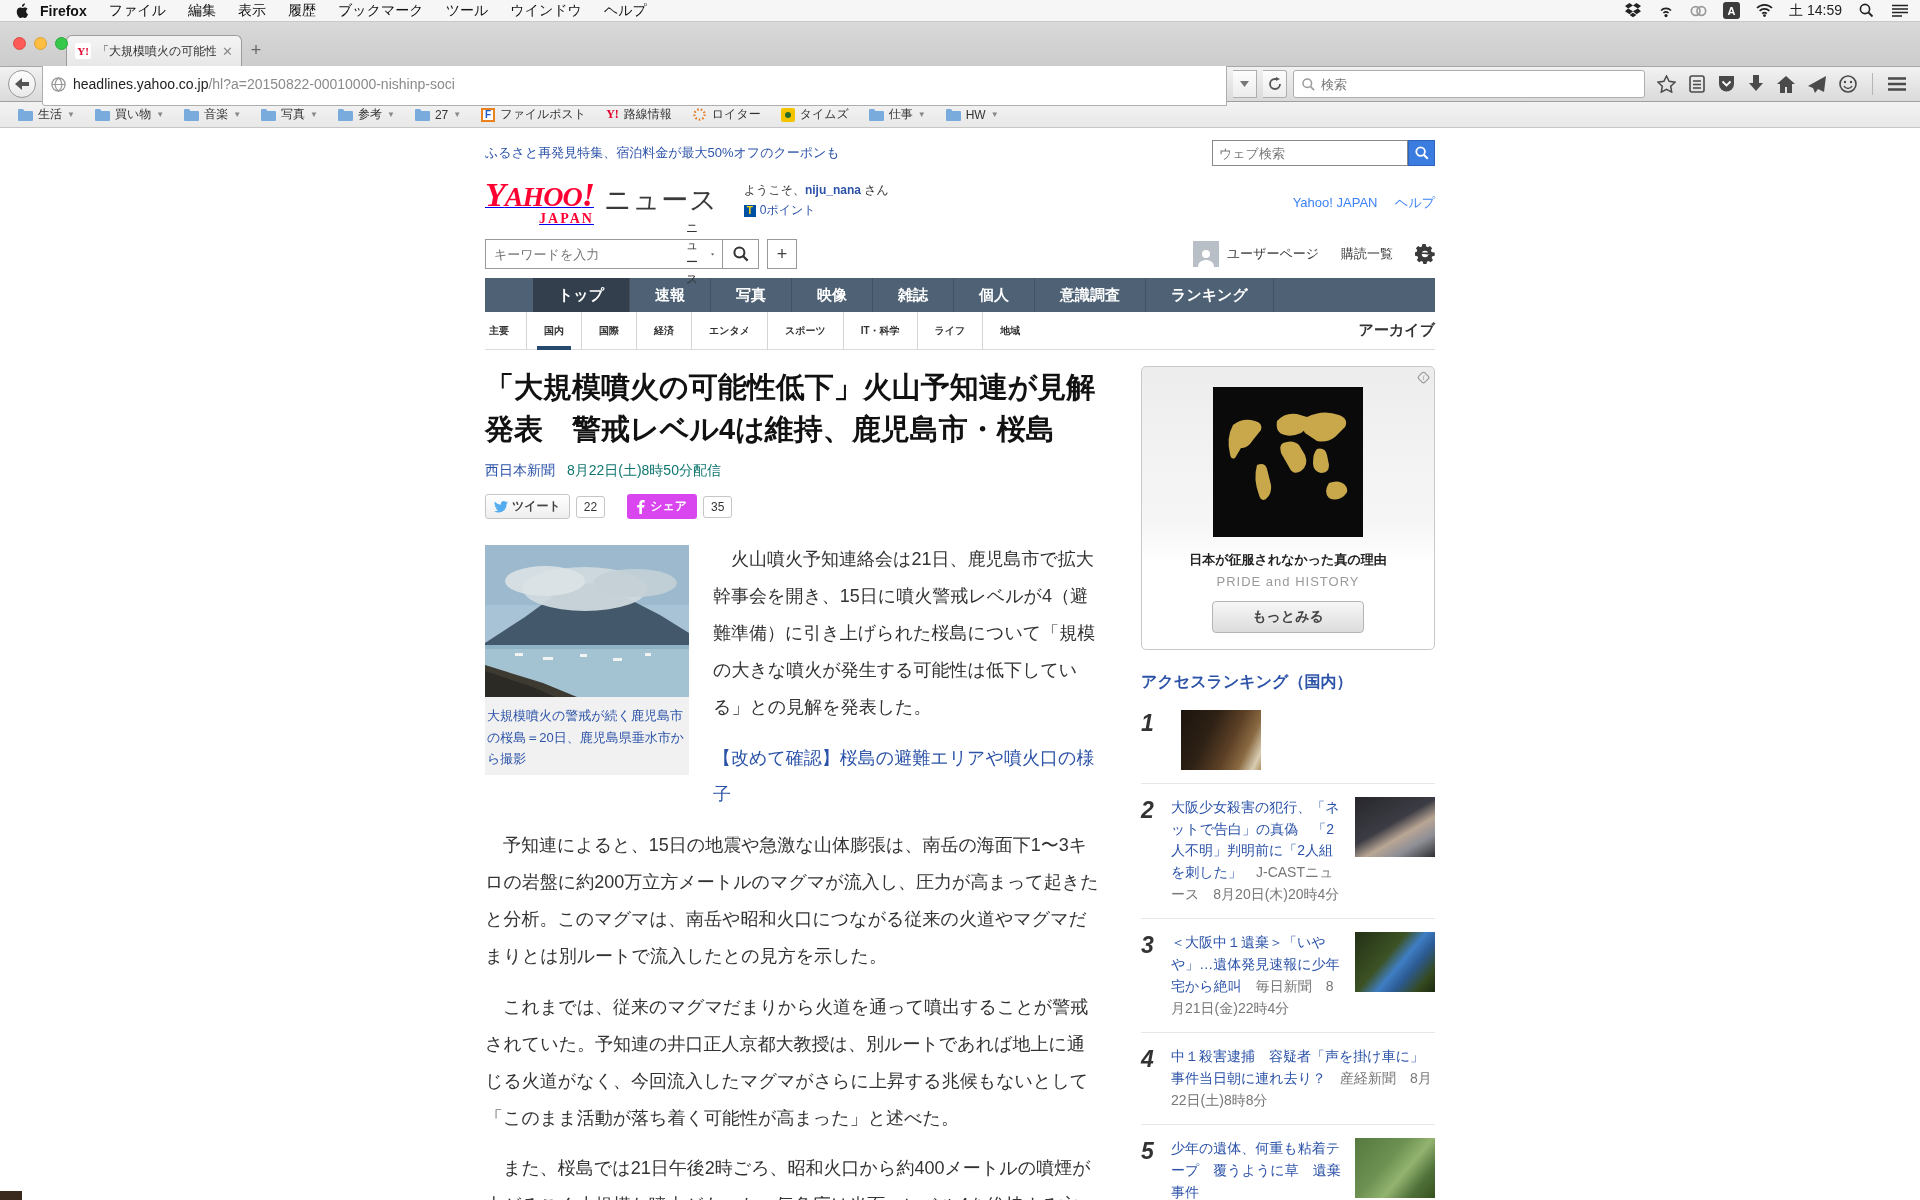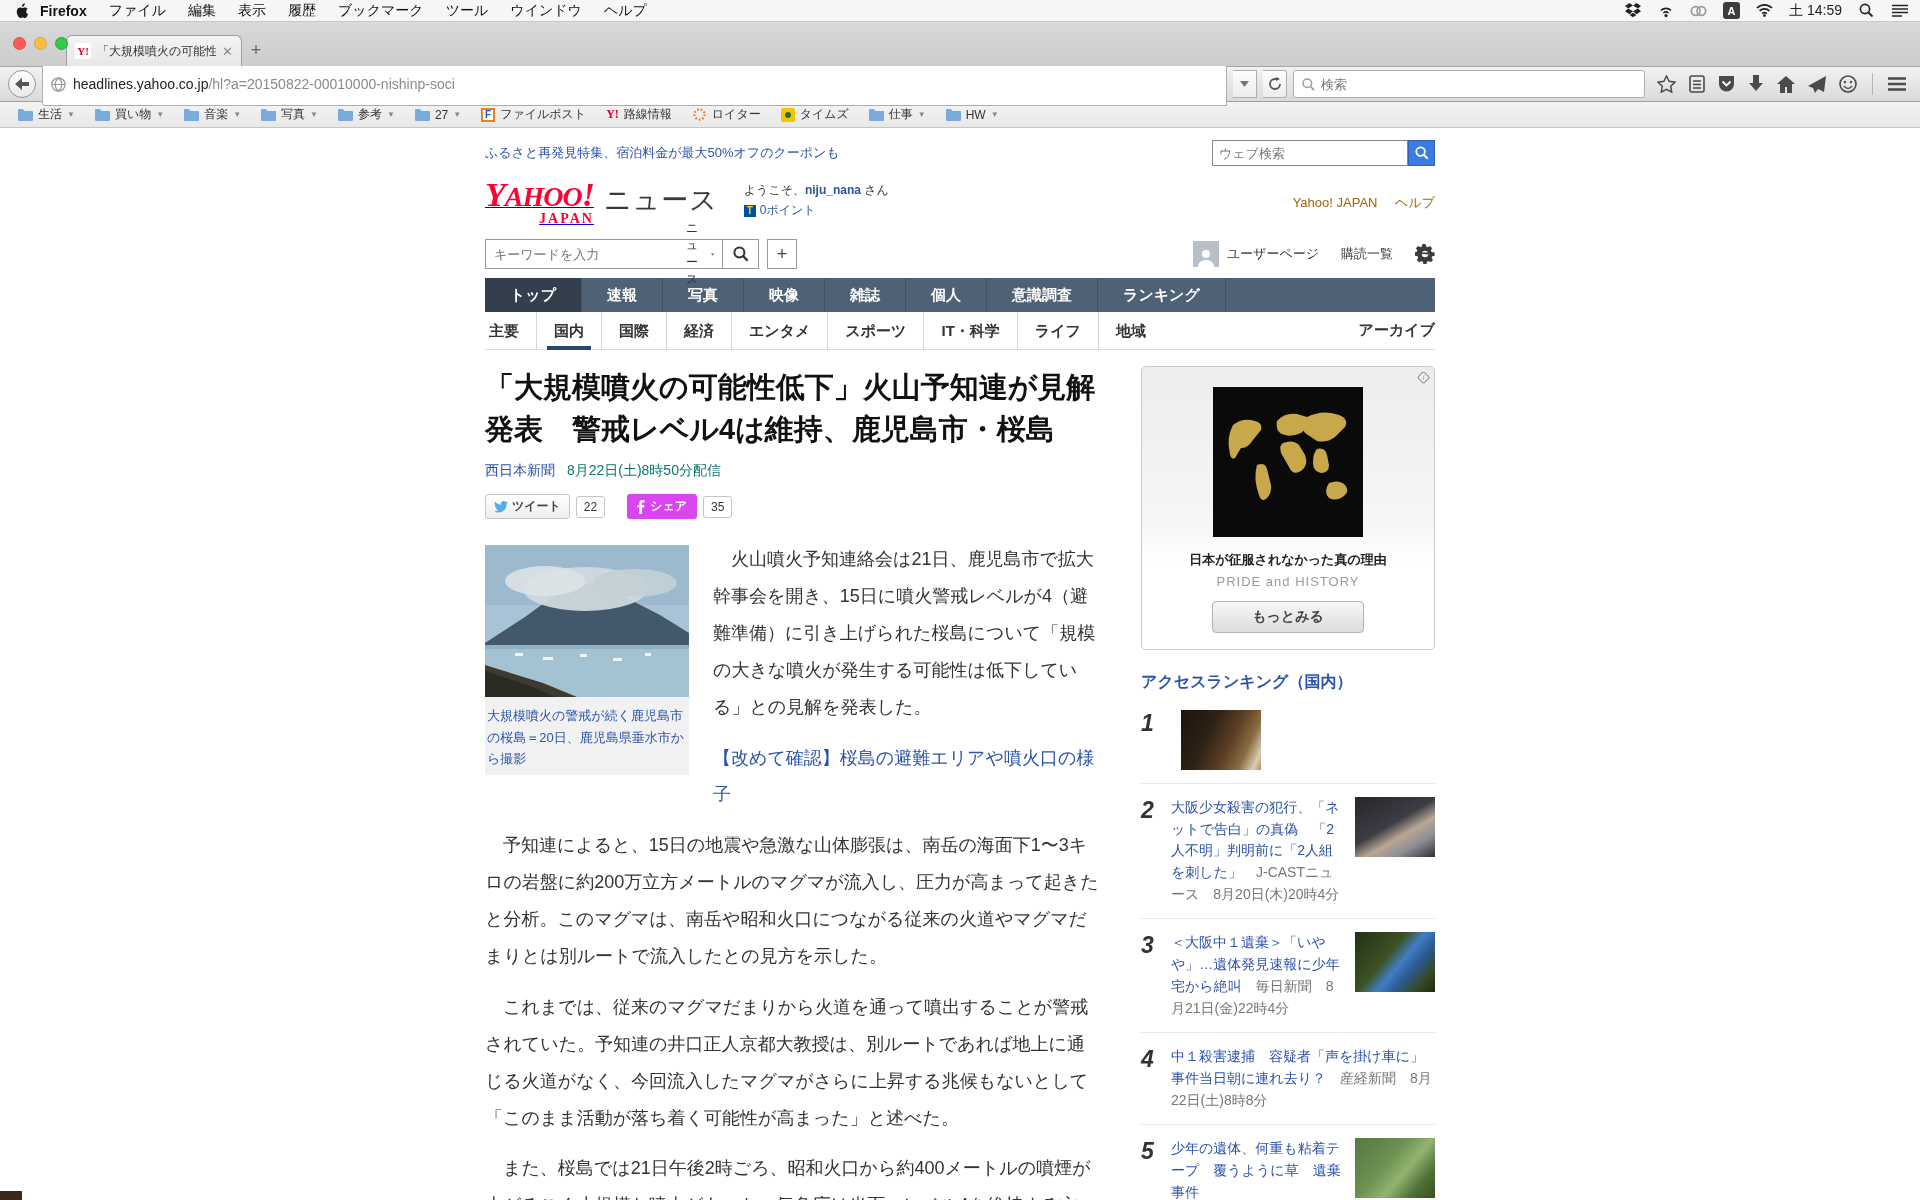--- a/index.html
+++ b/index.html
@@ -85,42 +85,42 @@
   .ylogo .yjapan { color:#ff0033; font-family:"Liberation Serif",serif; font-weight:bold;
     font-size:14px; letter-spacing:2px; text-align:right; display:block; }
   .service { font-size:27px; color:#3a3a3a; margin:2px 0 0 10px; letter-spacing:1px; }
   .welcome { margin-left:26px; font-size:12px; color:#333; line-height:1.7; }
   .welcome .uname { color:#2c53a8; font-weight:bold; }
   .points { display:flex; align-items:center; gap:4px; }
   .tpoint { width:12px; height:12px; background:#0051a4; color:#ffd400; font-weight:bold;
     font-size:10px; display:flex; align-items:center; justify-content:center; }
   .points a { color:#2c53a8; text-decoration:none; }
   .helplinks { margin-left:auto; font-size:13px; padding-top:14px; }
-  .helplinks a { color:#a16207; text-decoration:none; margin-left:14px; }
+  .helplinks a { color:#3b82f6; text-decoration:none; margin-left:14px; }
 
   .search-row { display:flex; align-items:center; height:48px; }
   .newssearch { display:flex; align-items:center; }
   .kwfield { width:238px; height:30px; border:1px solid #999; display:flex; align-items:center; background:#fff; }
   .kwfield input { flex:1; border:none; outline:none; padding:0 8px; font-size:13px; font-family:inherit; }
   .scope { font-size:12px; color:#333; padding:0 8px; display:flex; align-items:center; gap:5px; }
   .sbtn { width:36px; height:30px; border:1px solid #999; border-left:none; background:#fff;
     display:flex; align-items:center; justify-content:center; }
   .plusbtn { width:30px; height:30px; border:1px solid #999; background:#fff; margin-left:8px;
     font-size:18px; color:#444; display:flex; align-items:center; justify-content:center; }
   .userlinks { margin-left:auto; display:flex; align-items:center; gap:22px; font-size:13px; color:#333;padding-left:12px; }
   .userlinks .ulink { display:flex; align-items:center; gap:8px; }
   .avatar { width:26px; height:26px; background:#b9bfc6; display:flex; align-items:flex-end; justify-content:center; overflow:hidden; }
 
   .mainnav { display:flex; background:#4e6175; height:34px; }
   .mnav { color:#fff; font-size:15px; font-weight:bold; line-height:34px; padding:0 25px;
     border-right:1px solid #425263; text-decoration:none; }
-  .mnav.active { background:#333f4c; }
+  .mnav.active { background:#333f4c;margin-left:48px; }
 
   .subnav { display:flex; align-items:center; height:38px; border-bottom:1px solid #dcdcdc; }
-  .snav { font-size:15px; font-weight:bold; color:#333; text-decoration:none; padding:0 17px;
+  .snav { font-size:10px; font-weight:bold; color:#333; text-decoration:none; padding:0 17px;
     border-left:1px solid #d5d5d5; line-height:16px; position:relative; height:38px;
     display:flex; align-items:center; }
   .snav:first-child { border-left:none; padding-left:4px; }
   .snav.active::after { content:""; position:absolute; left:10px; right:10px; bottom:0;
     height:4px; background:#27496e; }
   .archive { margin-left:auto; font-size:15px; font-weight:bold; color:#333; text-decoration:none; }
 
   .content { display:flex; padding-top:16px; }
   .article { width:616px; }
   .sidebar { width:294px; margin-left:40px; }

